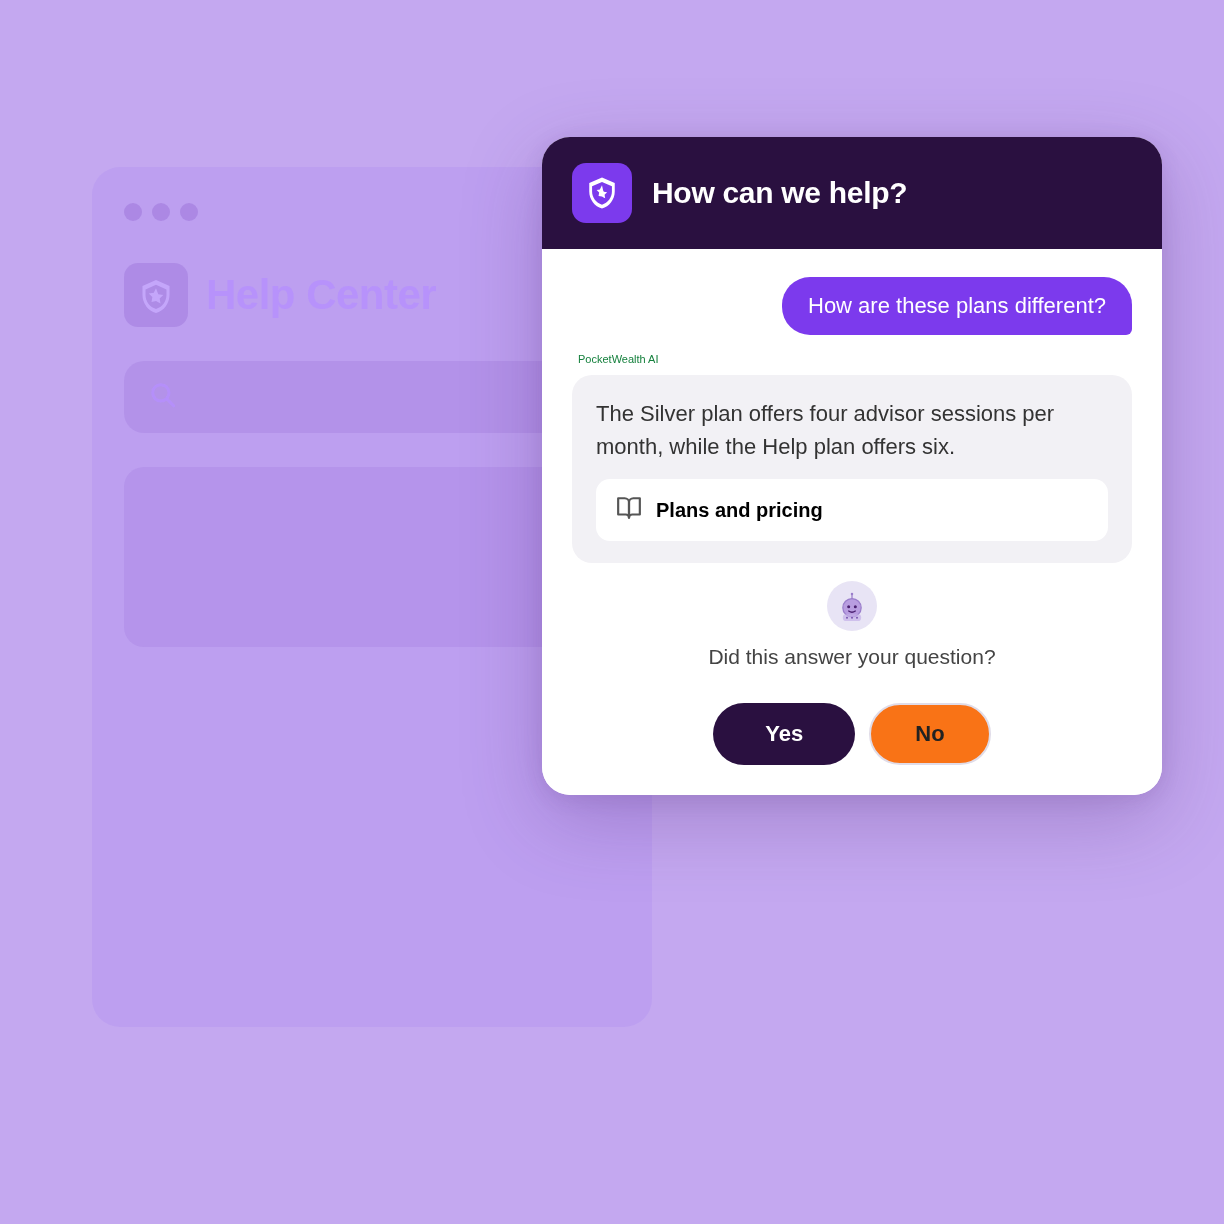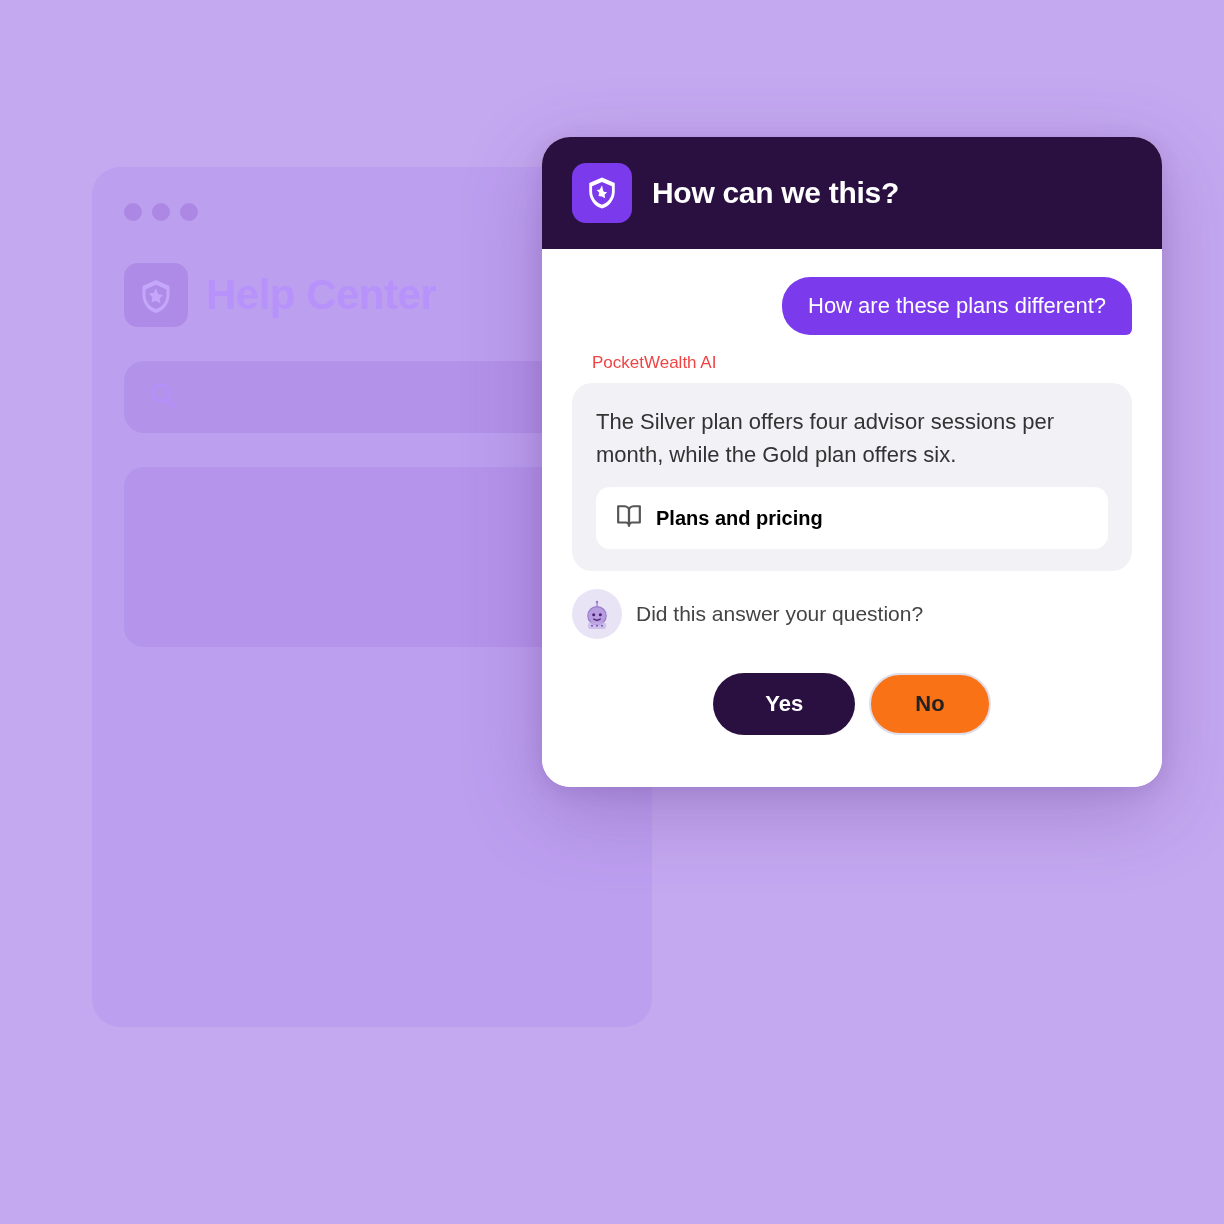--- a/index.html
+++ b/index.html
@@ -147,21 +147,21 @@
 
     .header-title {
       font-size: 30px;
       font-weight: 700;
       color: white;
       letter-spacing: -0.3px;
     }
 
     
     .chat-body {
-      padding: 28px 30px 44px;
+      padding: 28px 30px 22px;
       display: flex;
       flex-direction: column;
       gap: 18px;
       background: white;
     }
 
     
     .user-bubble {
       background: #7c3aed;
       color: white;
@@ -174,24 +174,24 @@
     }
 
     
     .ai-section {
       display: flex;
       flex-direction: column;
       gap: 4px;
     }
 
     .ai-sender-name {
-      font-size: 17px;
-      color: #ef4444;
+      font-size: 11px;
+      color: #15803d;
       font-weight: 400;
-      margin-left: 20px;
+      margin-left: 6px;
       margin-bottom: 6px;
     }
 
     .ai-message-card {
       background: #f2f1f5;
       border-radius: 20px;
       padding: 22px 24px;
       display: flex;
       flex-direction: column;
       gap: 16px;
@@ -225,20 +225,21 @@
       font-size: 20px;
       font-weight: 700;
       color: #000000;
     }
 
     
     .bot-row {
       display: flex;
       align-items: center;
       gap: 14px;
+      flex-direction: column;
     }
 
     .bot-avatar {
       width: 50px;
       height: 50px;
       background: #e8e4f5;
       border-radius: 50%;
       display: flex;
       align-items: center;
       justify-content: center;
@@ -317,31 +318,31 @@
   </div>
 
   <div class="chat-widget">
 
     <div class="chat-header">
       <div class="header-icon">
         <svg viewBox="0 0 24 24" xmlns="http://www.w3.org/2000/svg">
           <path d="M12 1L3 5v6c0 5.55 3.84 10.74 9 12 5.16-1.26 9-6.45 9-12V5l-9-4zm0 3.18L19 7.3V11c0 4.19-2.83 8.1-7 9.31C7.83 19.1 5 15.19 5 11V7.3l7-3.12zm0 2.32l-1 2.04-.5.96-1.06.15-1.25.18.9.88.9.88-.21 1.24-.21 1.24L12 14.5l1.12.59 1.12.59-.21-1.24-.21-1.24.9-.88.9-.88-1.25-.18-1.06-.15-.5-.96L12 6.5z"></path>
         </svg>
       </div>
-      <div class="header-title">How can we this?</div>
+      <div class="header-title">How can we help?</div>
     </div>
 
     <div class="chat-body">
 
       <div class="user-bubble">How are these plans different?</div>
 
       <div class="ai-section">
         <div class="ai-sender-name">PocketWealth AI</div>
         <div class="ai-message-card">
-          <div class="ai-message-text">The Silver plan offers four advisor sessions per month, while the Gold plan offers six.</div>
+          <div class="ai-message-text">The Silver plan offers four advisor sessions per month, while the Help plan offers six.</div>
 
           <div class="plans-link">
             <span class="plans-link-icon">
               <svg width="26" height="26" viewBox="0 0 24 24" fill="none" stroke="#555" stroke-width="2" stroke-linecap="round" stroke-linejoin="round">
                 <path d="M2 3h6a4 4 0 0 1 4 4v14a3 3 0 0 0-3-3H2z"></path>
                 <path d="M22 3h-6a4 4 0 0 0-4 4v14a3 3 0 0 1 3-3h7z"></path>
               </svg>
             </span>
             <span class="plans-link-text">Plans and pricing</span>
           </div>

